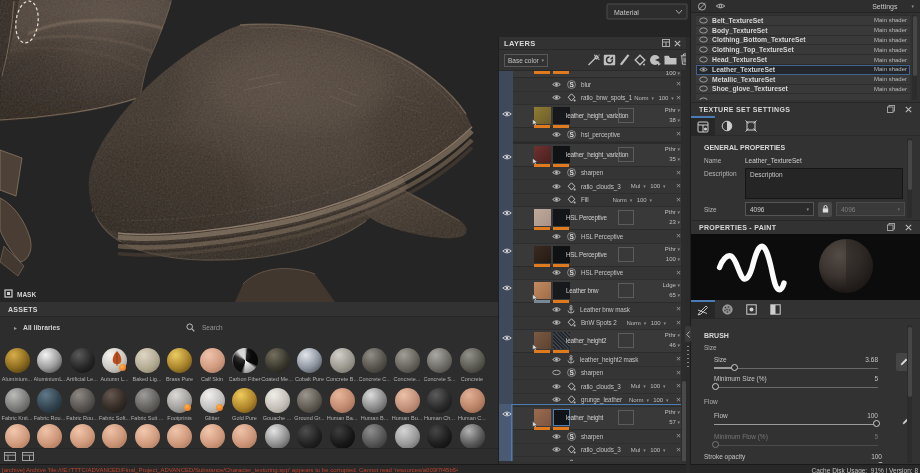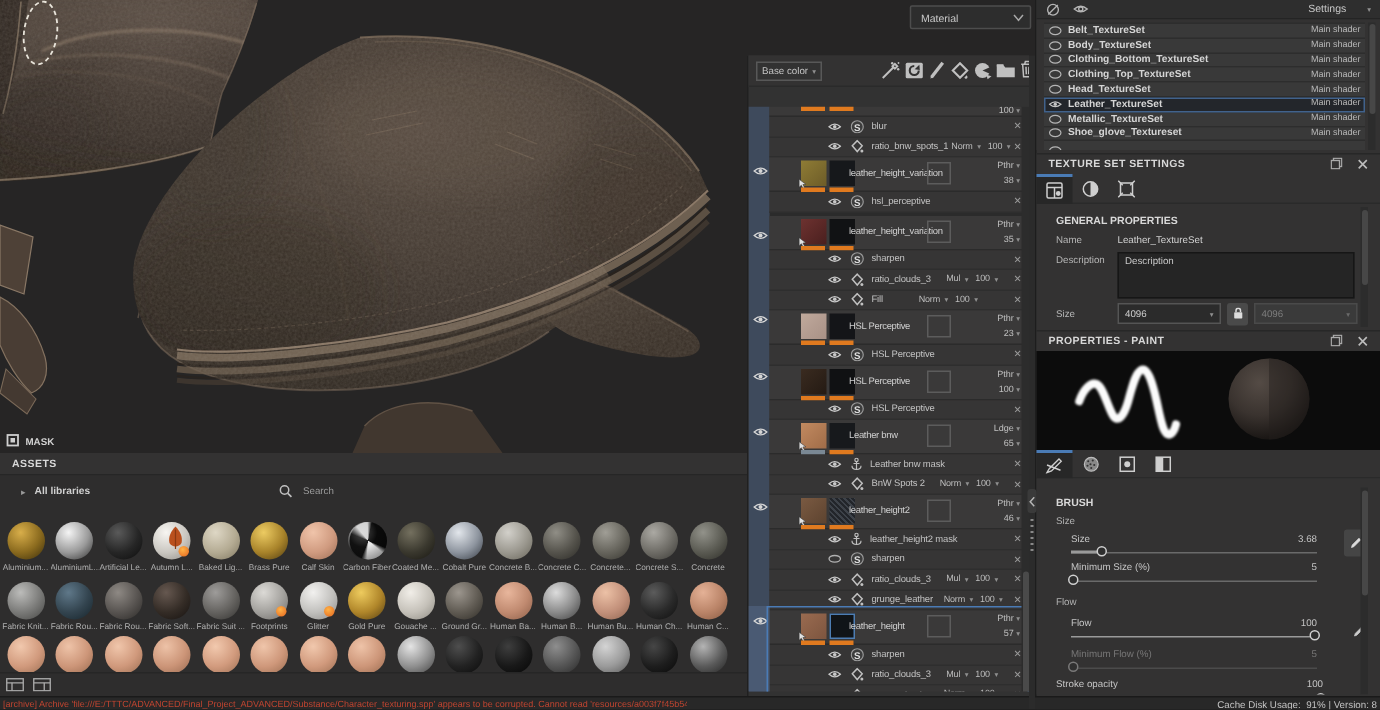--- a/index.html
+++ b/index.html
@@ -263,20 +263,33 @@
           <line x1="4" y1="3.2" x2="4" y2="8.5" stroke="#aaa" stroke-width="0.9"></line>
         </svg>
         <svg style="position:absolute;left:22px;top:3px;" width="12" height="9" viewBox="0 0 12 9">
           <rect x="0.5" y="0.5" width="11" height="8" fill="none" stroke="#aaa" stroke-width="0.9"></rect>
           <line x1="0.5" y1="3.2" x2="11.5" y2="3.2" stroke="#aaa" stroke-width="0.9"></line>
           <line x1="7.5" y1="3.2" x2="7.5" y2="8.5" stroke="#aaa" stroke-width="0.9"></line>
         </svg>
       </div>
     </div>
   <div id="layers" class="abs">
+    <div class="lp-title">
+      <span class="ptitle">LAYERS</span>
+      <span class="licons">
+        <svg width="8" height="8">
+            <rect x="0.5" y="0.5" width="7" height="7" fill="none" stroke="#aaa" stroke-width="1"></rect>
+            <line x1="0.5" y1="3" x2="7.5" y2="3" stroke="#aaa" stroke-width="1"></line>
+            <line x1="4" y1="3" x2="4" y2="7.5" stroke="#aaa" stroke-width="1"></line>
+          </svg>
+        <svg width="7" height="7">
+            <path d="M0.8,0.8 L6.2,6.2 M6.2,0.8 L0.8,6.2" stroke="#bbb" stroke-width="1.1"></path>
+          </svg>
+      </span>
+    </div>
     <div class="lp-tool">
       <div class="bcsel">
           <span>Base color</span>
           <span class="chev">▾</span>
         </div>
       <span>
         <svg style="position:absolute;left:88px;top:4px;" width="13" height="12" viewBox="0 0 13 12">
             <path d="M1.5,11 L8.5,4 M8,3.2 l1.6,-1.6 l1.6,1.6 l-1.6,1.6 Z" stroke="#c0c0c0" stroke-width="1.3" fill="none"></path>
             <circle cx="11.8" cy="5.2" r="0.8" fill="#c0c0c0"></circle>
             <circle cx="7.8" cy="1.2" r="0.8" fill="#c0c0c0"></circle>

